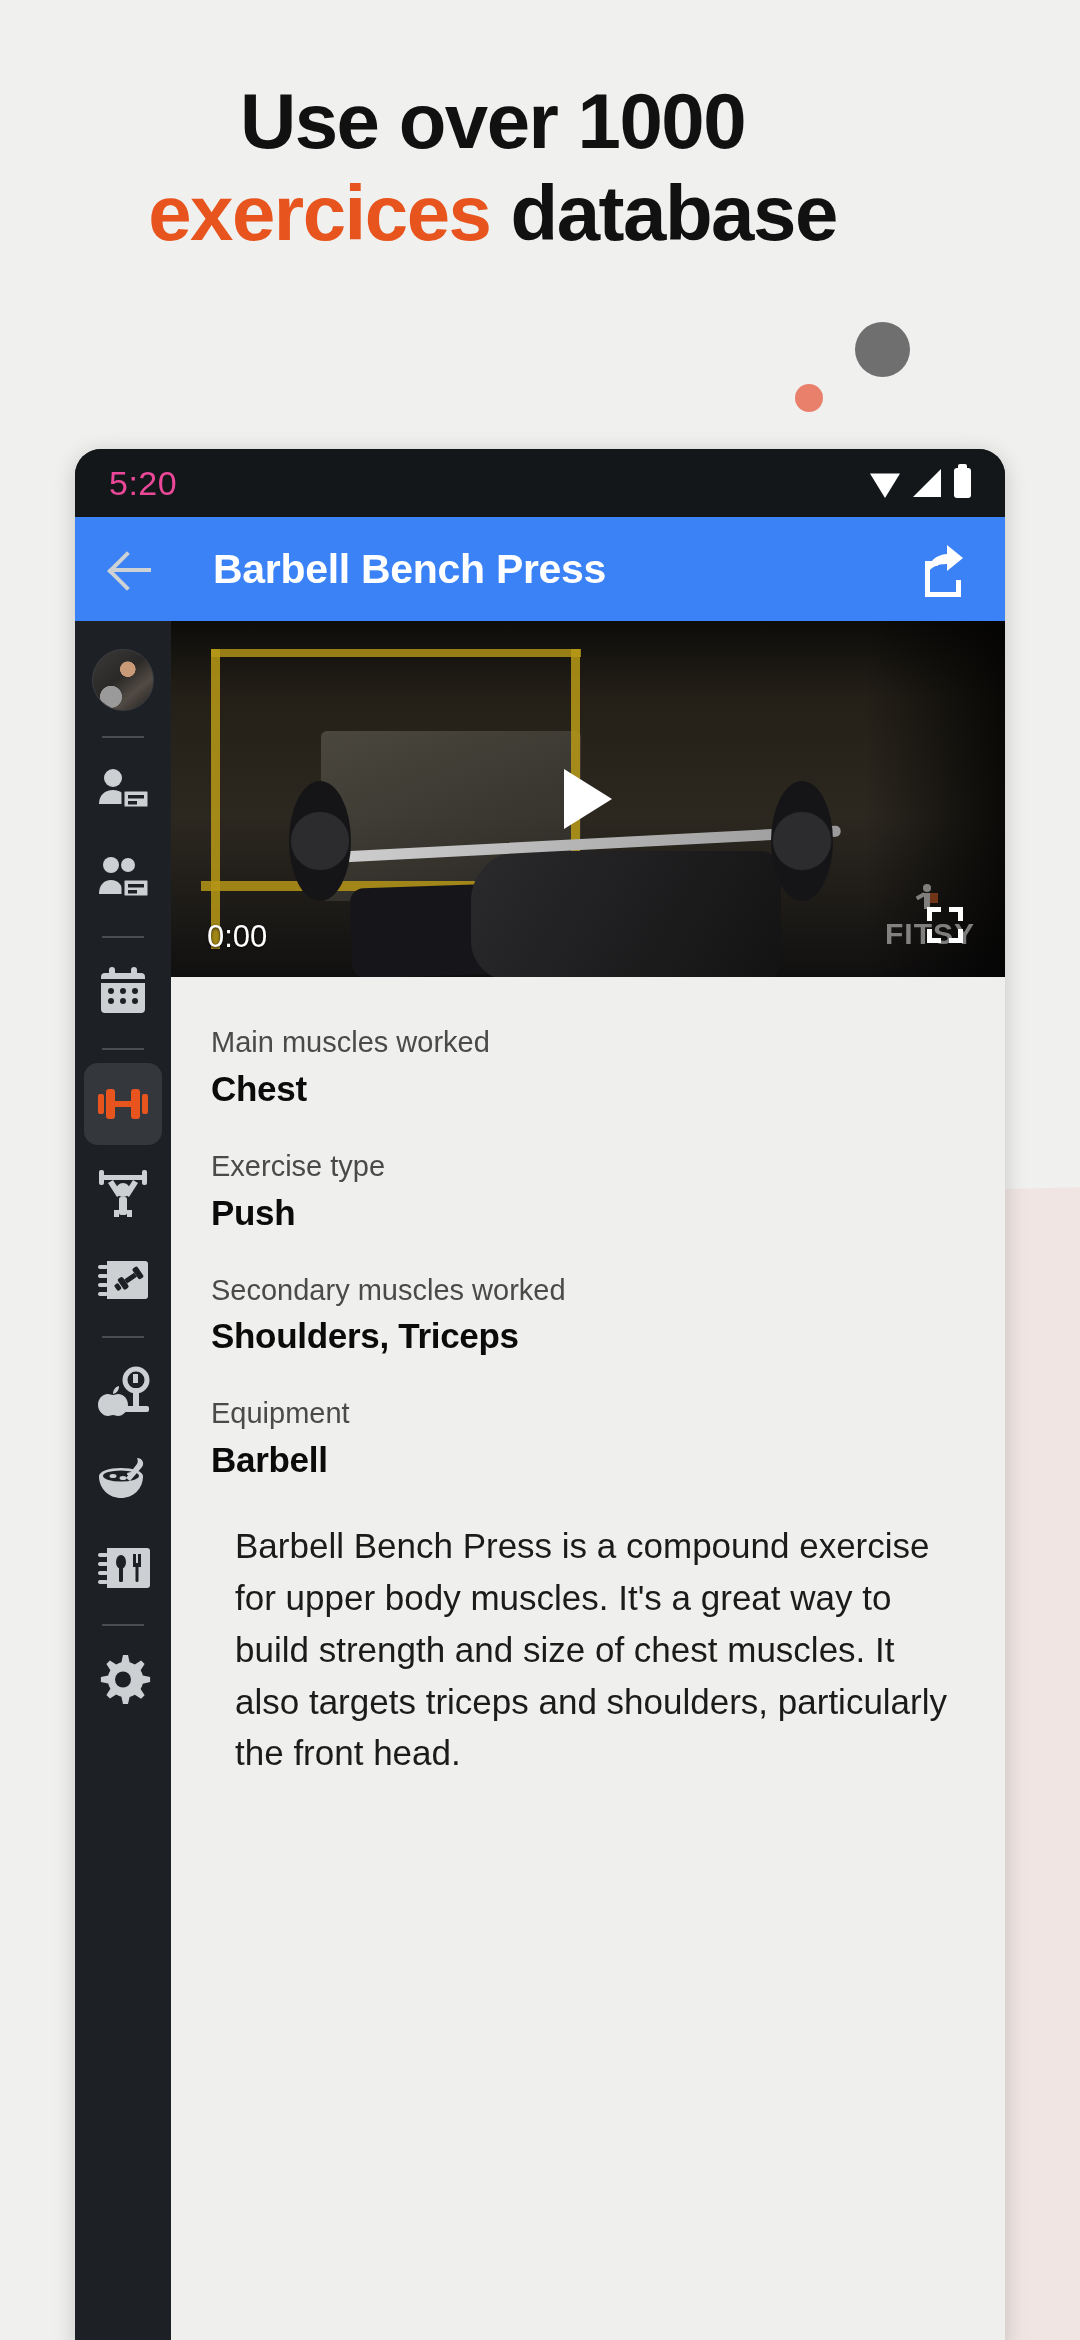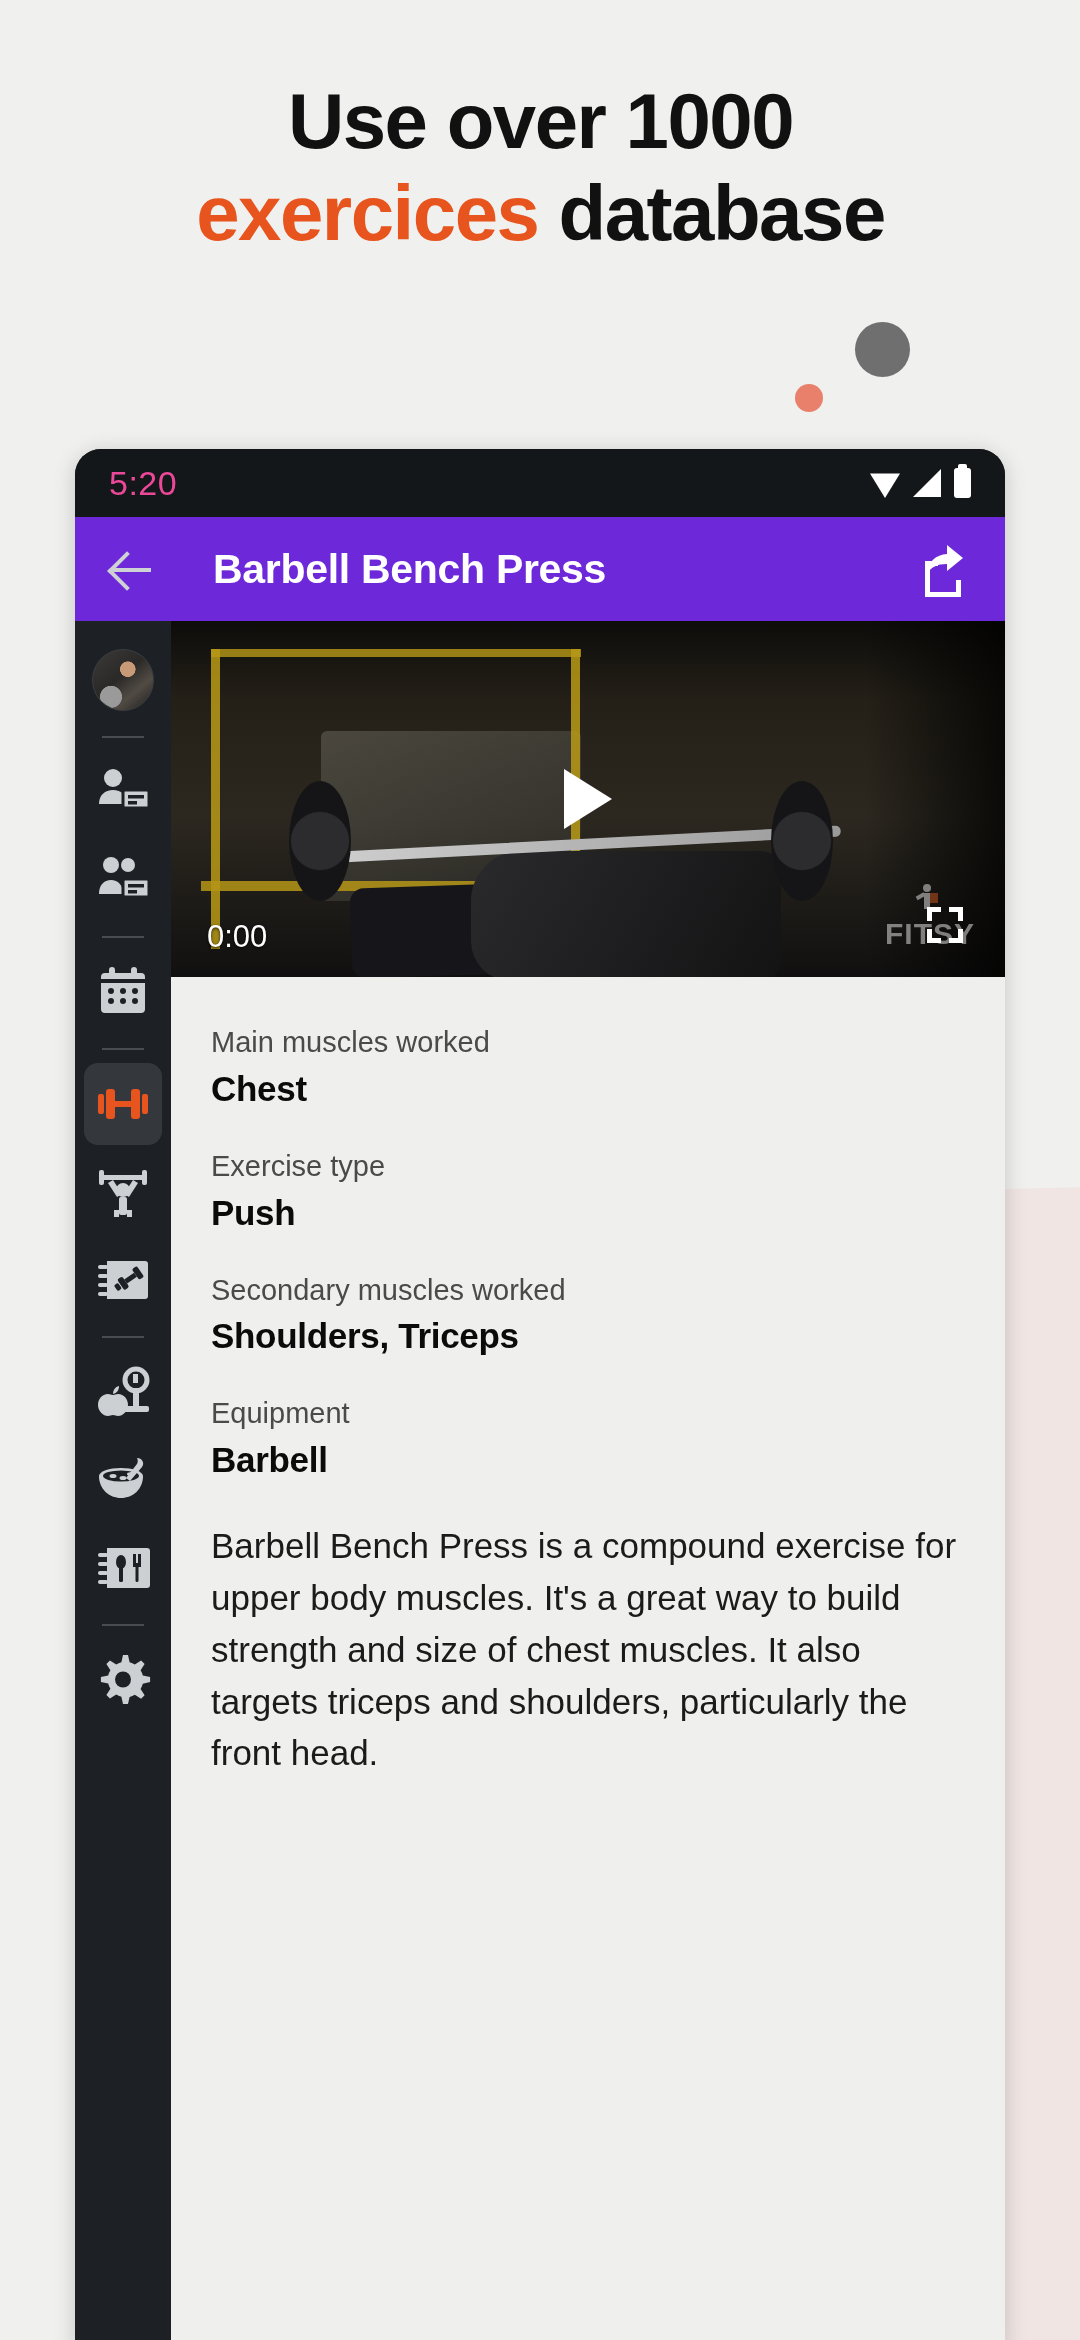--- a/index.html
+++ b/index.html
@@ -33,21 +33,20 @@
 
   
   .headline{
     position:absolute; top:82px; left:0; width:985px;
     text-align:center; z-index:2;
     font-weight:900;
     font-size:78px;
     line-height:1.02;
     letter-spacing:-1.5px;
     color:#111;
-    margin-left:48px;
   }
   .headline .l2{ display:block; margin-top:12px; }
   .accent{ color:#e8541e; }
 
   
   .phone{
     position:absolute; left:75px; top:449px;
     width:930px; height:1900px;
     background:#1d2125;
     border-radius:26px 26px 0 0;
@@ -77,21 +76,21 @@
   .ic-batt{
     width:17px; height:30px; background:#fff; border-radius:3px; position:relative;
   }
   .ic-batt:after{
     content:''; position:absolute; top:-4px; left:4px; width:9px; height:4px;
     background:#fff; border-radius:2px 2px 0 0;
   }
 
   
   .appbar{
-    height:104px; background:#6d28d9;
+    height:104px; background:#3b82f6;
     display:flex; align-items:center;
     padding:0 30px 0 26px;
   }
   .back-arrow{ width:60px; height:60px; position:relative; flex:0 0 auto; }
   .back-arrow:before{
     content:''; position:absolute; left:12px; top:29px;
     width:38px; height:4px; background:#cfd2d4;
   }
   .back-arrow:after{
     content:''; position:absolute; left:12px; top:18px;
@@ -215,21 +214,21 @@
   .field{ margin-bottom:40px; }
   .field-label{
     font-size:29px; color:#4a4a4a; font-weight:400; line-height:1.2;
     margin-bottom:9px;
   }
   .field-value{
     font-size:35px; color:#0b0b0b; font-weight:700; letter-spacing:-.3px;
   }
   .description{
     margin-top:22px;
-    font-size:35px; color:#1b1b1b; line-height:1.48; font-weight:400;
+    font-size:35px; color:#1b1b1b; line-height:1.48; font-weight:400;margin-left:24px;
   }
 </style>
 </head>
 <body>
 
 <div class="bg-shape-pink"></div>
 <div class="dot-gray"></div>
 <div class="dot-salmon"></div>
 
 <div class="headline">

